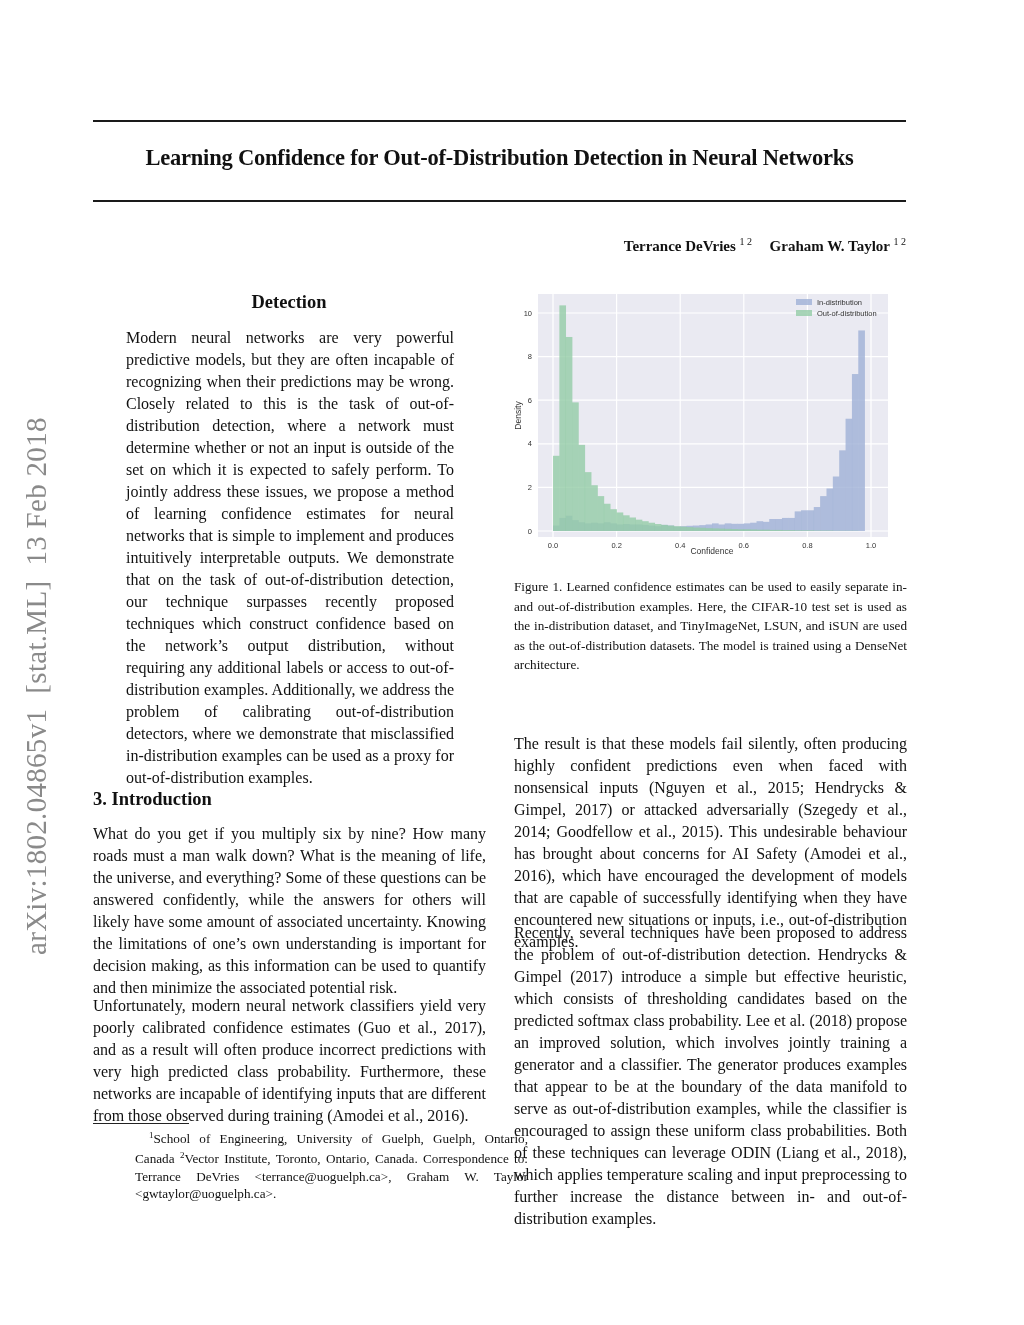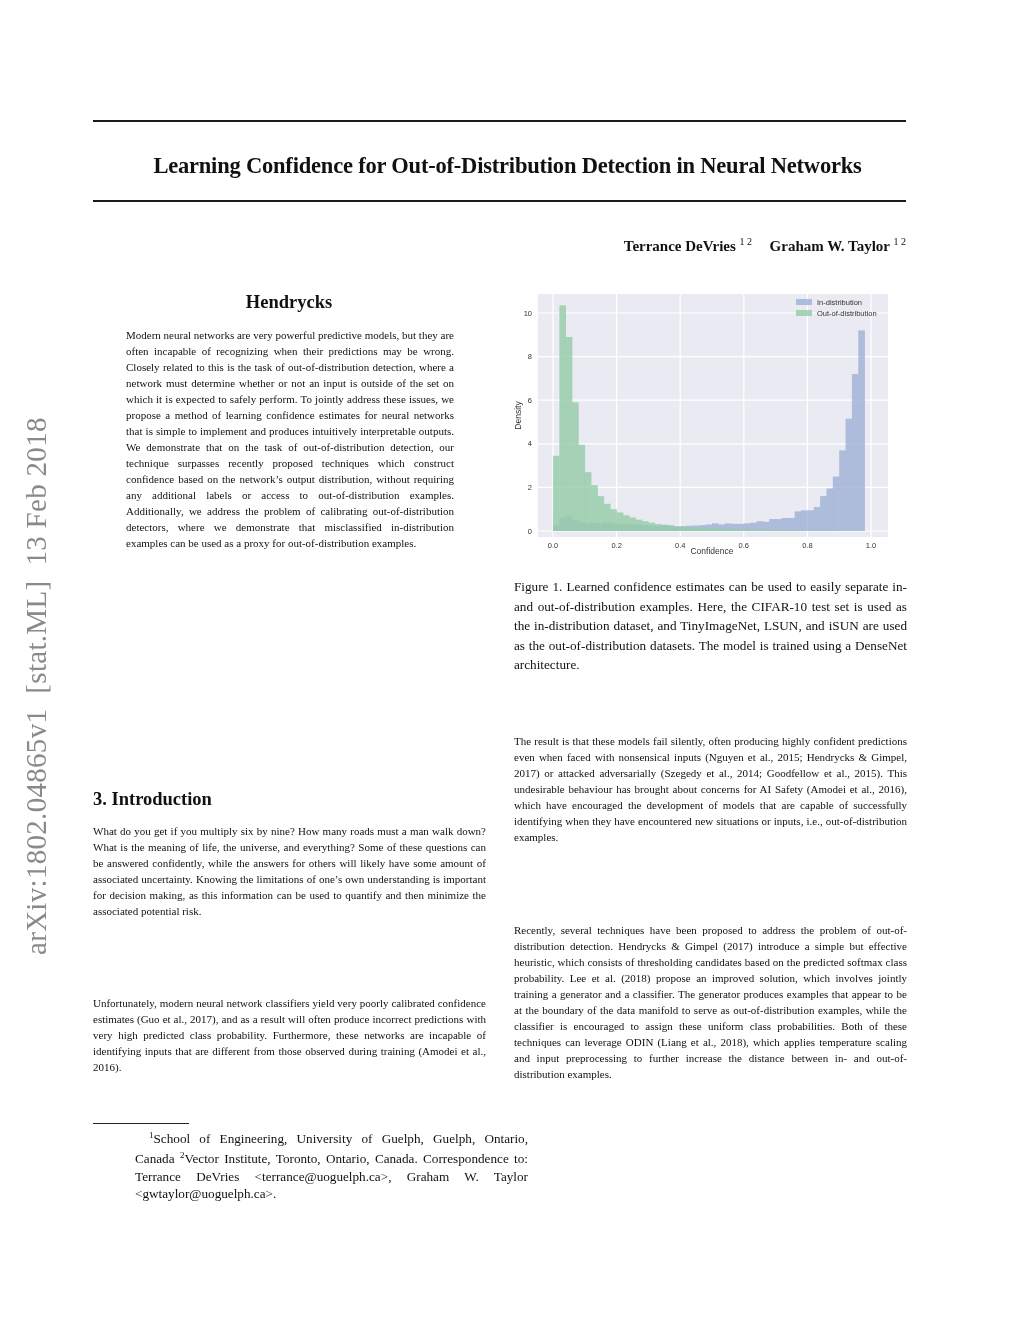--- a/index.html
+++ b/index.html
@@ -9,21 +9,21 @@
   #rule-top { top: 120px; }
   #rule-bottom { top: 200px; }
   .title { position: absolute; top: 145px; left: 93px; width: 813px; text-align: center;
            font-size: 22.5px; font-weight: bold; letter-spacing: -0.2px; }
   .authors { position: absolute; top: 236px; left: 93px; width: 813px; text-align: right;
              font-size: 15px; font-weight: bold; }
   .authors sup { font-weight: normal; font-size: 10px; }
   .authors .gap { display: inline-block; width: 10px; }
   .arxiv { position: absolute; left: 20px; top: 955px; transform-origin: 0 0; transform: rotate(-90deg);
            font-size: 29px; color: #8a8a8a; white-space: pre; letter-spacing: 0.3px; }
-  .col { position: absolute; font-size: 11px; line-height: 16px; text-align: justify; }
+  .col { position: absolute; font-size: 16px; line-height: 22px; text-align: justify; }
   .abstract-head { position: absolute; top: 292px; left: 125px; width: 328px; text-align: center;
                    font-size: 18.5px; font-weight: bold; }
   #abstract-body { top: 327px; left: 126px; width: 328px; }
   .sec-head { position: absolute; top: 789px; left: 93px; font-size: 18.5px; font-weight: bold; }
   #intro-p1 { top: 823px; left: 93px; width: 393px; font-family: Liberation Serif, serif; }
   #intro-p2 { top: 995px; left: 93px; width: 393px; }
   .fn-rule { position: absolute; top: 1123px; left: 93px; width: 96px; height: 1px; background: #222; }
   #footnote { top: 1127px; left: 93px; width: 393px; font-size: 13.2px; line-height: 17px; margin-left: 42px; }
   #footnote sup { font-size: 9px; }
   #right-p1 { top: 733px; left: 514px; width: 393px; }
@@ -31,34 +31,34 @@
   #caption { top: 577px; left: 514px; width: 393px; font-size: 13.2px; line-height: 19.5px; }
   #caption .fig-label { }
   .figure { position: absolute; top: 288px; left: 508px; width: 390px; height: 275px; }
   .figure svg { display: block; }
   .ax-text { font-family: "Liberation Sans", "DejaVu Sans", sans-serif; fill: #333; }
 </style>
 </head>
 <body>
 
 <div class="rule" id="rule-top"></div>
-<h1 class="title" style="margin:8px;">Learning Confidence for Out-of-Distribution Detection in Neural Networks</h1>
+<h1 class="title" style="margin:0;">Learning Confidence for Out-of-Distribution Detection in Neural Networks</h1>
 <div class="rule" id="rule-bottom"></div>
 
 <div class="authors">
   <span>Terrance DeVries</span>
   <sup>1 2</sup>
   <span class="gap"></span>
   <span>Graham W. Taylor</span>
   <sup>1 2</sup>
 </div>
 
 <div class="arxiv">arXiv:1802.04865v1  [stat.ML]  13 Feb 2018</div>
 
-<div class="abstract-head">Hendrycks</div>
+<div class="abstract-head">Detection</div>
 <div class="col" id="abstract-body">Modern neural networks are very powerful predictive models, but they are often incapable of recognizing when their predictions may be wrong. Closely related to this is the task of out-of-distribution detection, where a network must determine whether or not an input is outside of the set on which it is expected to safely perform. To jointly address these issues, we propose a method of learning confidence estimates for neural networks that is simple to implement and produces intuitively interpretable outputs. We demonstrate that on the task of out-of-distribution detection, our technique surpasses recently proposed techniques which construct confidence based on the network’s output distribution, without requiring any additional labels or access to out-of-distribution examples. Additionally, we address the problem of calibrating out-of-distribution detectors, where we demonstrate that misclassified in-distribution examples can be used as a proxy for out-of-distribution examples.</div>
 
 <div class="sec-head">3. Introduction</div>
 <div class="col" id="intro-p1">What do you get if you multiply six by nine? How many roads must a man walk down? What is the meaning of life, the universe, and everything? Some of these questions can be answered confidently, while the answers for others will likely have some amount of associated uncertainty. Knowing the limitations of one’s own understanding is important for decision making, as this information can be used to quantify and then minimize the associated potential risk.</div>
 <div class="col" id="intro-p2">Unfortunately, modern neural network classifiers yield very poorly calibrated confidence estimates (Guo et al., 2017), and as a result will often produce incorrect predictions with very high predicted class probability. Furthermore, these networks are incapable of identifying inputs that are different from those observed during training (Amodei et al., 2016).</div>
 
 <div class="fn-rule"></div>
 <div class="col" id="footnote"><span style="display:inline-block;width:14px;"></span><sup>1</sup><span>School of Engineering, University of Guelph, Guelph, Ontario, Canada </span><sup>2</sup><span>Vector Institute, Toronto, Ontario, Canada. Correspondence to: Terrance DeVries &lt;terrance@uoguelph.ca&gt;, Graham W. Taylor &lt;gwtaylor@uoguelph.ca&gt;.</span></div>
 
 <div class="figure">

